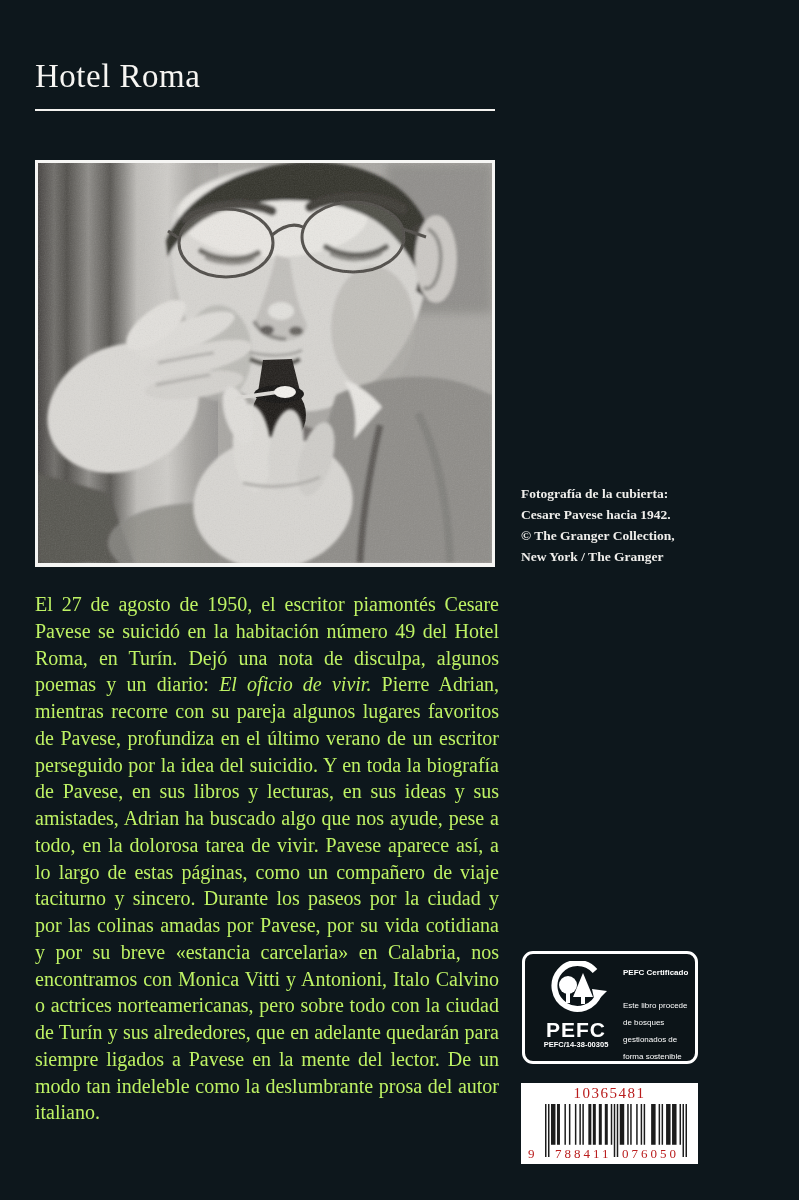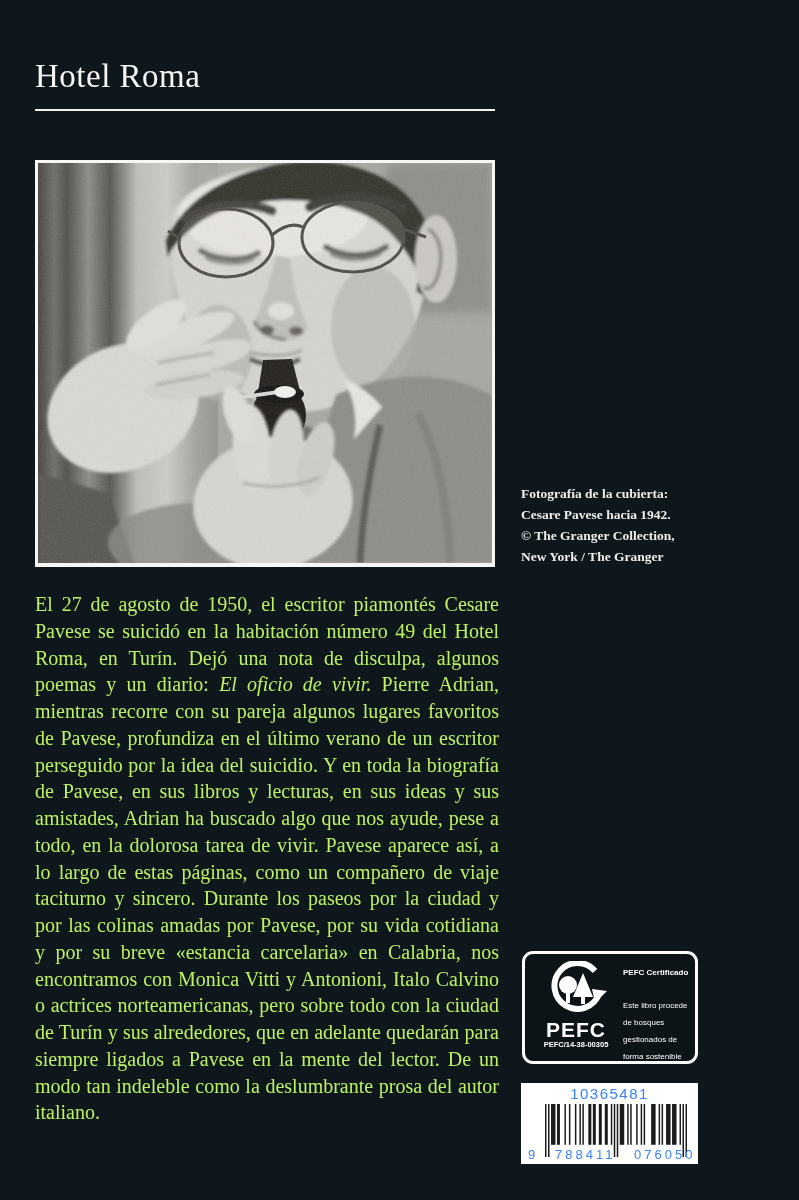--- a/index.html
+++ b/index.html
@@ -47,32 +47,32 @@
   .pefc-left{width:88px;display:flex;flex-direction:column;align-items:center;}
   .pefc-wordmark{font-size:21px;font-weight:700;letter-spacing:1px;line-height:1;margin-top:2px;}
   .pefc-code{font-size:7.5px;font-weight:700;white-space:nowrap;}
   .pefc-right{flex:1;padding-left:3px;padding-top:7px;width:82px;}
   .pefc-heading{font-size:8px;font-weight:700;margin-bottom:20px;}
   .pefc-desc{font-size:8px;line-height:17px;margin-bottom:10px;}
   .pefc-url{font-size:8px;font-weight:700;}
   
   .barcode{
     position:absolute;left:521px;top:1083px;width:177px;height:81px;
-    background:#ffffff;color:#3b82f6;
-    font-family:Liberation Sans, sans-serif;
+    background:#ffffff;color:#b91c1c;
+    font-family:Liberation Serif, serif;
   }
   .barcode-top{
     position:absolute;top:2px;left:0;right:0;text-align:center;
     font-size:15px;letter-spacing:1.5px;
   }
   .barcode-bars{position:absolute;left:24px;top:21px;}
   .barcode-digit{position:absolute;bottom:2px;font-size:13px;}
   .bd-first{left:7px;}
   .bd-g1{left:34px;letter-spacing:3px;}
-  .bd-g2{left:113px;letter-spacing:3px;}
+  .bd-g2{left:101px;letter-spacing:3px;}
 </style>
 </head>
 <body>
 
 <div class="cover">
 
   <h1 class="title">Hotel Roma</h1>
   <div class="title-rule"></div>
 
   <div class="photo-frame">

